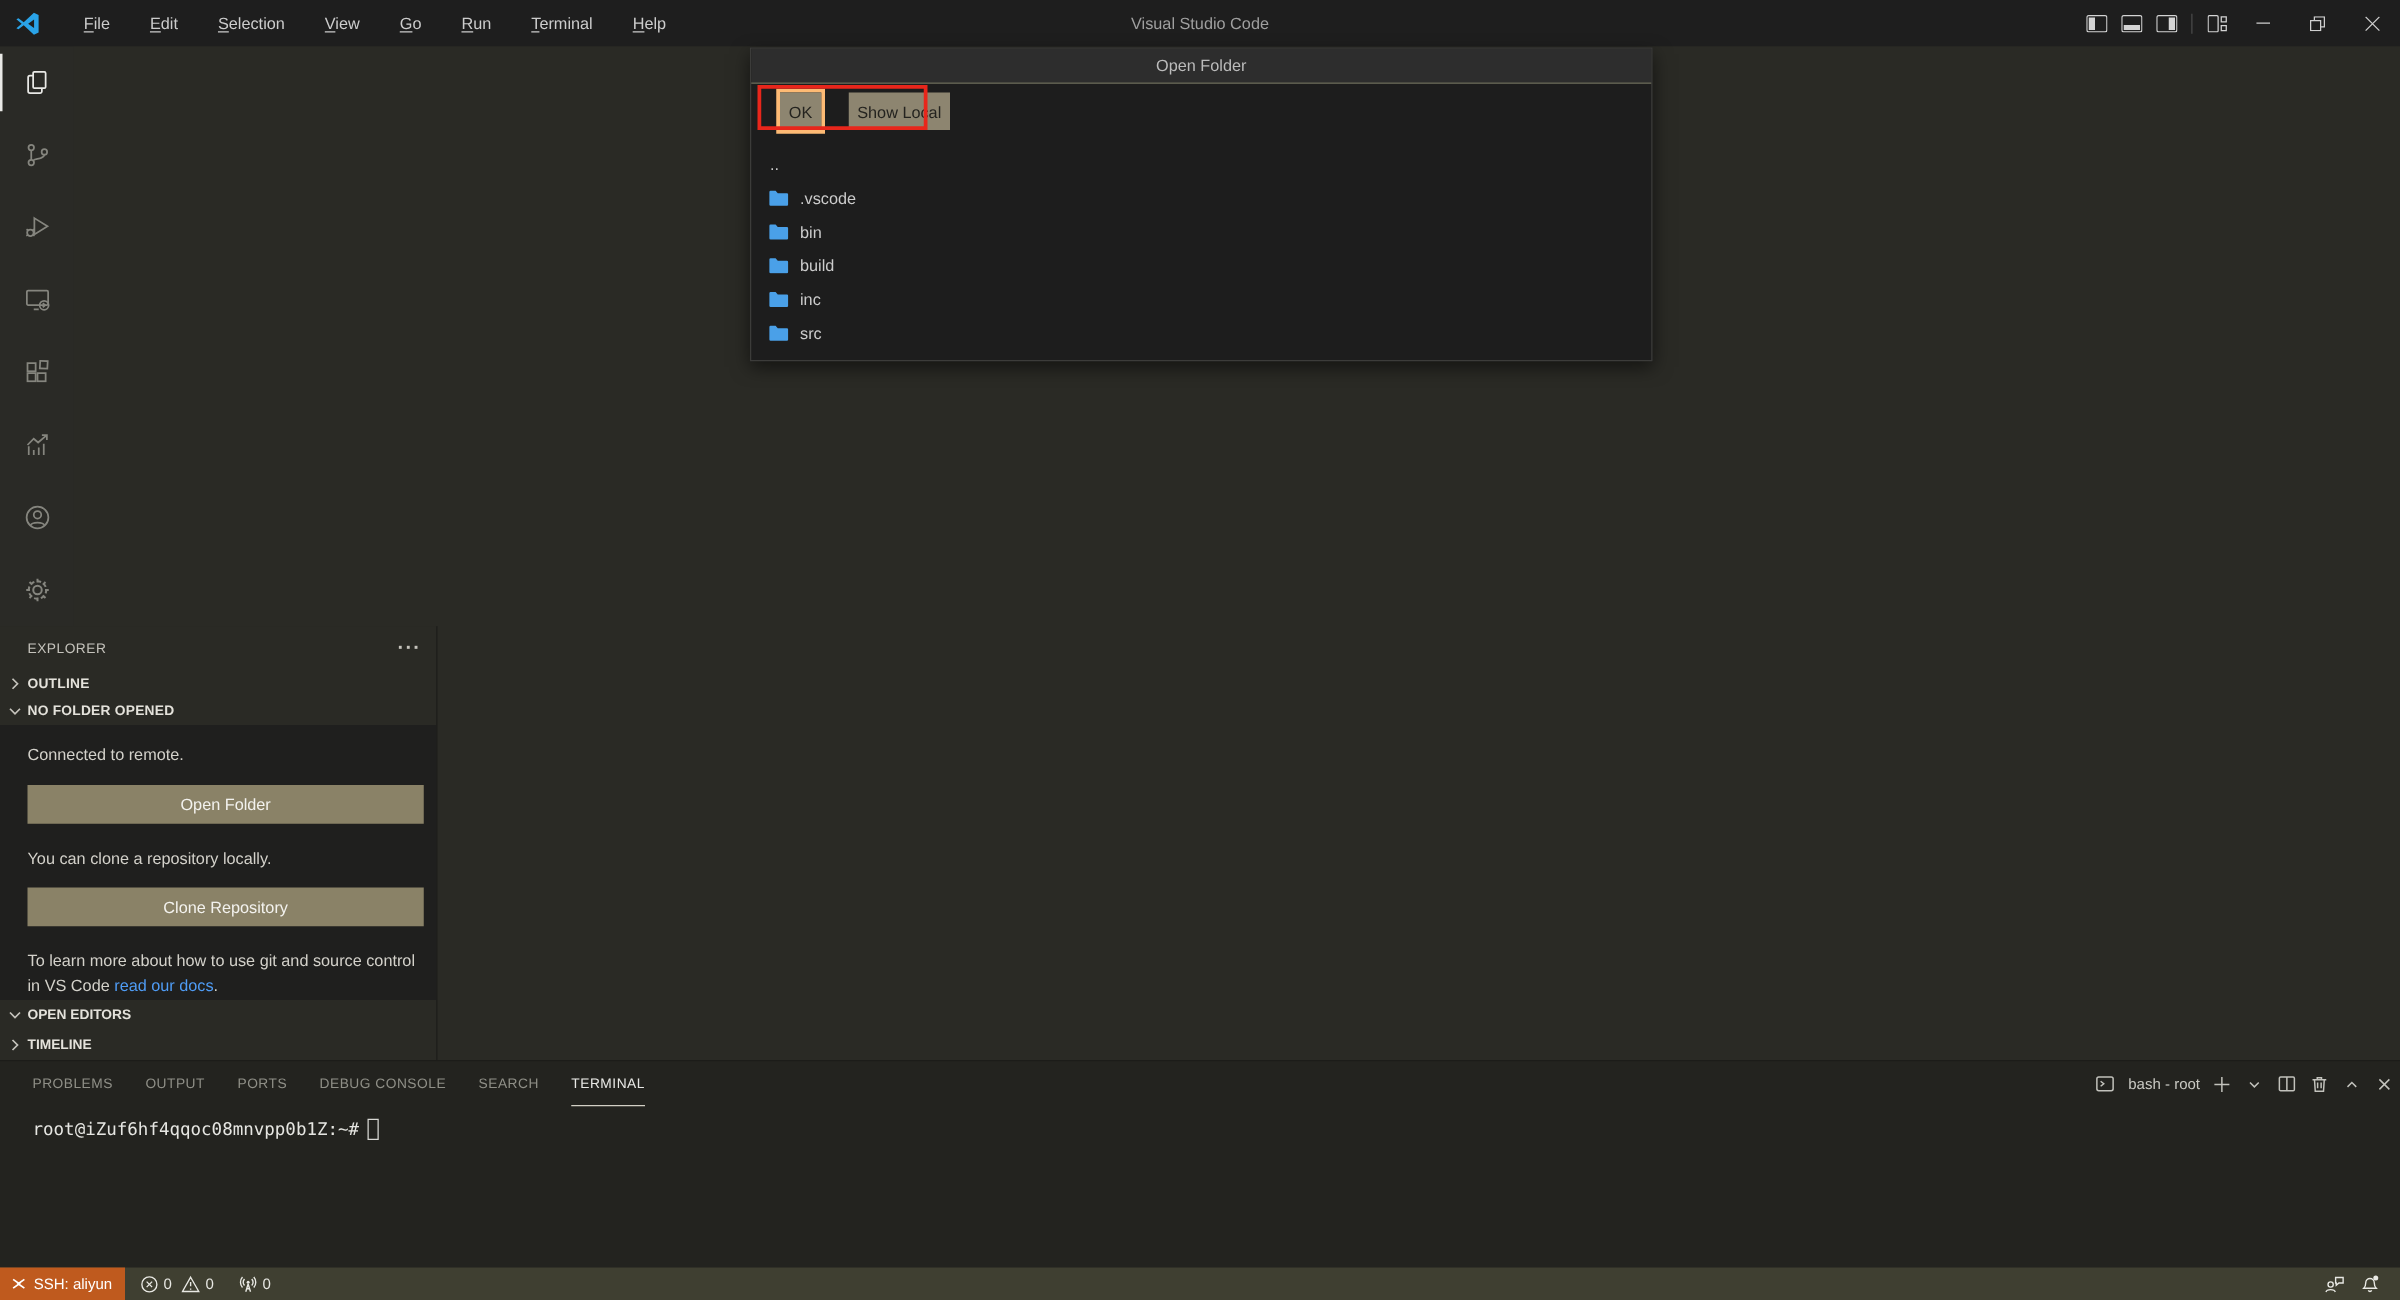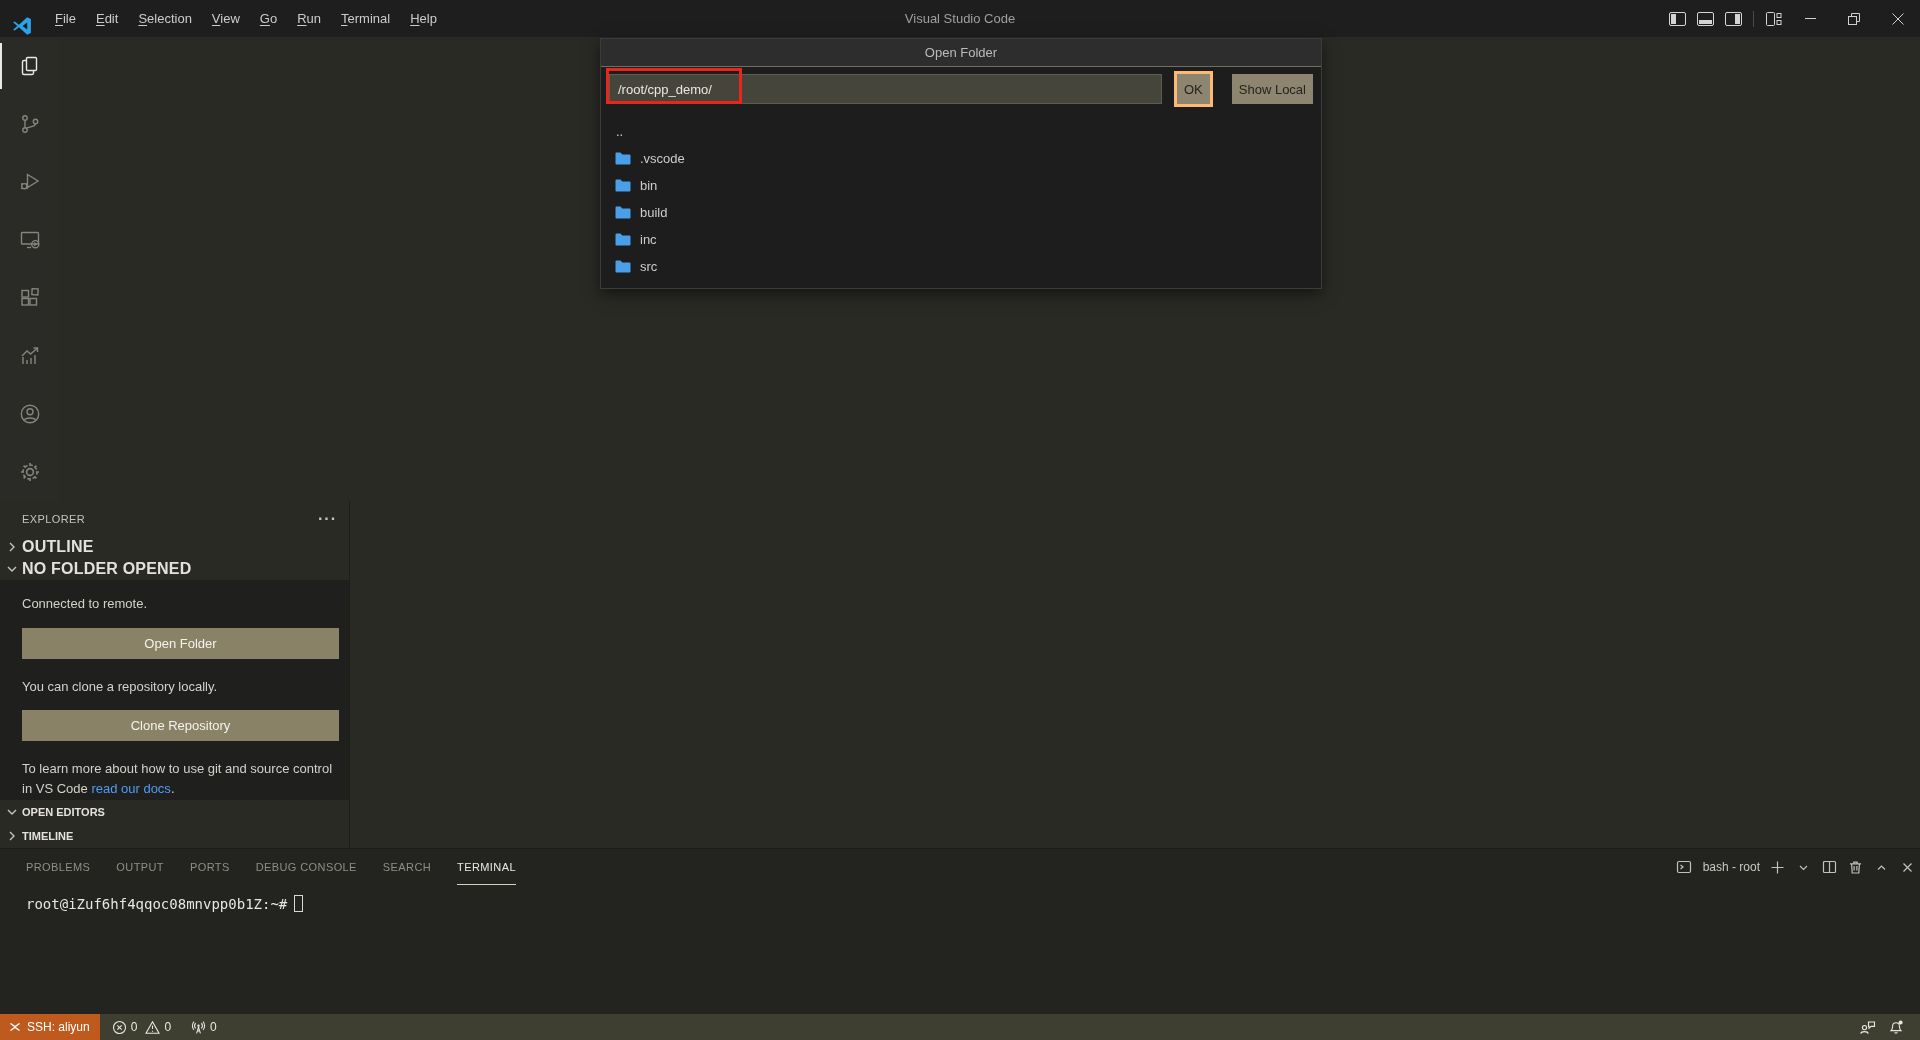--- a/index.html
+++ b/index.html
@@ -2,21 +2,21 @@
 <html><head>
 <meta charset="utf-8">
 <style>
   * { margin:0; padding:0; box-sizing:border-box; }
   html,body { width:1920px; height:1040px; background:#1e1e1e; overflow:hidden; }
   body { font-family:"Liberation Sans", sans-serif; color:#cccccc; }
   .window { position:relative; width:1920px; height:1040px; background:#2a2a25; }
 
   
   .titlebar { position:absolute; top:0; left:0; width:100%; height:37px; background:#1e1e1e;
-              display:flex; align-items:flex-end; z-index:30; }
+              display:flex; align-items:center; z-index:30;gap:12px; }
   .vs-logo { width:22px; height:22px; margin:0 12px 0 11px; }
   .menu-item { font-size:13px; color:#cccccc; padding:0 10px; line-height:37px; cursor:default; }
   .menu-item u { text-underline-offset:2px; }
   .tb-title { position:absolute; left:50%; top:0; transform:translateX(-50%); line-height:37px;
               font-size:13px; color:#9f9f9f; white-space:nowrap; }
   .tb-right { margin-left:auto; display:flex; align-items:center; height:100%; }
   .tb-icon { width:28px; height:37px; display:flex; align-items:center; justify-content:center; color:#c8c8c8; }
   .tb-sep { width:1px; height:16px; background:#4a4a4a; margin:0 6px; }
   .win-btn { width:44px; height:37px; display:flex; align-items:center; justify-content:center; color:#cfcfcf; }
 
@@ -27,21 +27,21 @@
   .ab-item { width:59px; height:58px; display:flex; align-items:center; justify-content:center;
              color:#85857e; position:relative; }
   .ab-item.active { color:#e9e9e6; }
   .ab-item.active::before { content:""; position:absolute; left:0; top:6px; bottom:6px; width:2px; background:#e9e9e6; }
   .ab-spacer { flex:1; }
 
   .sidebar { width:350px; background:#2a2a25; display:flex; flex-direction:column; border-right:1px solid #1d1d1a; }
   .sb-header { height:35px; display:flex; align-items:center; padding:0 12px 0 22px; }
   .sb-header-label { font-size:11px; color:#c5c3bc; letter-spacing:.4px; }
   .sb-ellipsis { margin-left:auto; color:#c5c3bc; font-size:16px; font-weight:bold; letter-spacing:1px; }
-  .sb-section { height:22px; display:flex; align-items:center; padding-left:4px; font-size:16px; font-weight:bold;
+  .sb-section { height:22px; display:flex; align-items:center; padding-left:4px; font-size:11px; font-weight:bold;
                 color:#e4e2db; letter-spacing:.2px; }
   .sb-section .chev { width:16px; height:16px; margin-right:2px; color:#c5c3bc; }
   .sb-welcome { flex:1; background:#1f1f1e; padding:14px 10px 0 22px; font-size:13px; color:#d3d1ca; overflow:hidden; }
   .sb-welcome p { margin-bottom:2px; line-height:1.5; }
   .sb-btn { display:block; width:100%; height:31px; margin:14px 0 18px; background:#8a8267; border:none;
             color:#f3f2ee; font-size:13px; font-family:inherit; cursor:pointer; }
   .sb-link { color:#4f9cf5; text-decoration:none; cursor:pointer; }
   .sb-bottom { height:24px; display:flex; align-items:center; padding-left:4px; font-size:11px; font-weight:bold;
                color:#e4e2db; }
   .sb-bottom .chev { width:16px; height:16px; margin-right:2px; color:#c5c3bc; }
@@ -380,21 +380,20 @@
             <path d="M6.7 13.2a1.35 1.35 0 0 0 2.6 0"></path>
             <circle cx="12.6" cy="3.4" r="2" fill="currentColor" stroke="none"></circle>
           </svg>
       </div>
     </div>
   </div>
 
   <div class="dialog">
     <div class="dlg-header">Open Folder</div>
     <div class="dlg-inputrow">
-      <input class="dlg-input" spellcheck="false" value="/root/cpp_demo/" style="">
       <span class="red-wrap">
         <button class="dlg-btn">OK</button>
       </span>
       <button class="dlg-btn showlocal">Show Local</button>
       <div class="input-annotation"></div>
     </div>
     <div class="dlg-list">
       <div class="dlg-row parent">
         <span>..</span>
       </div>

